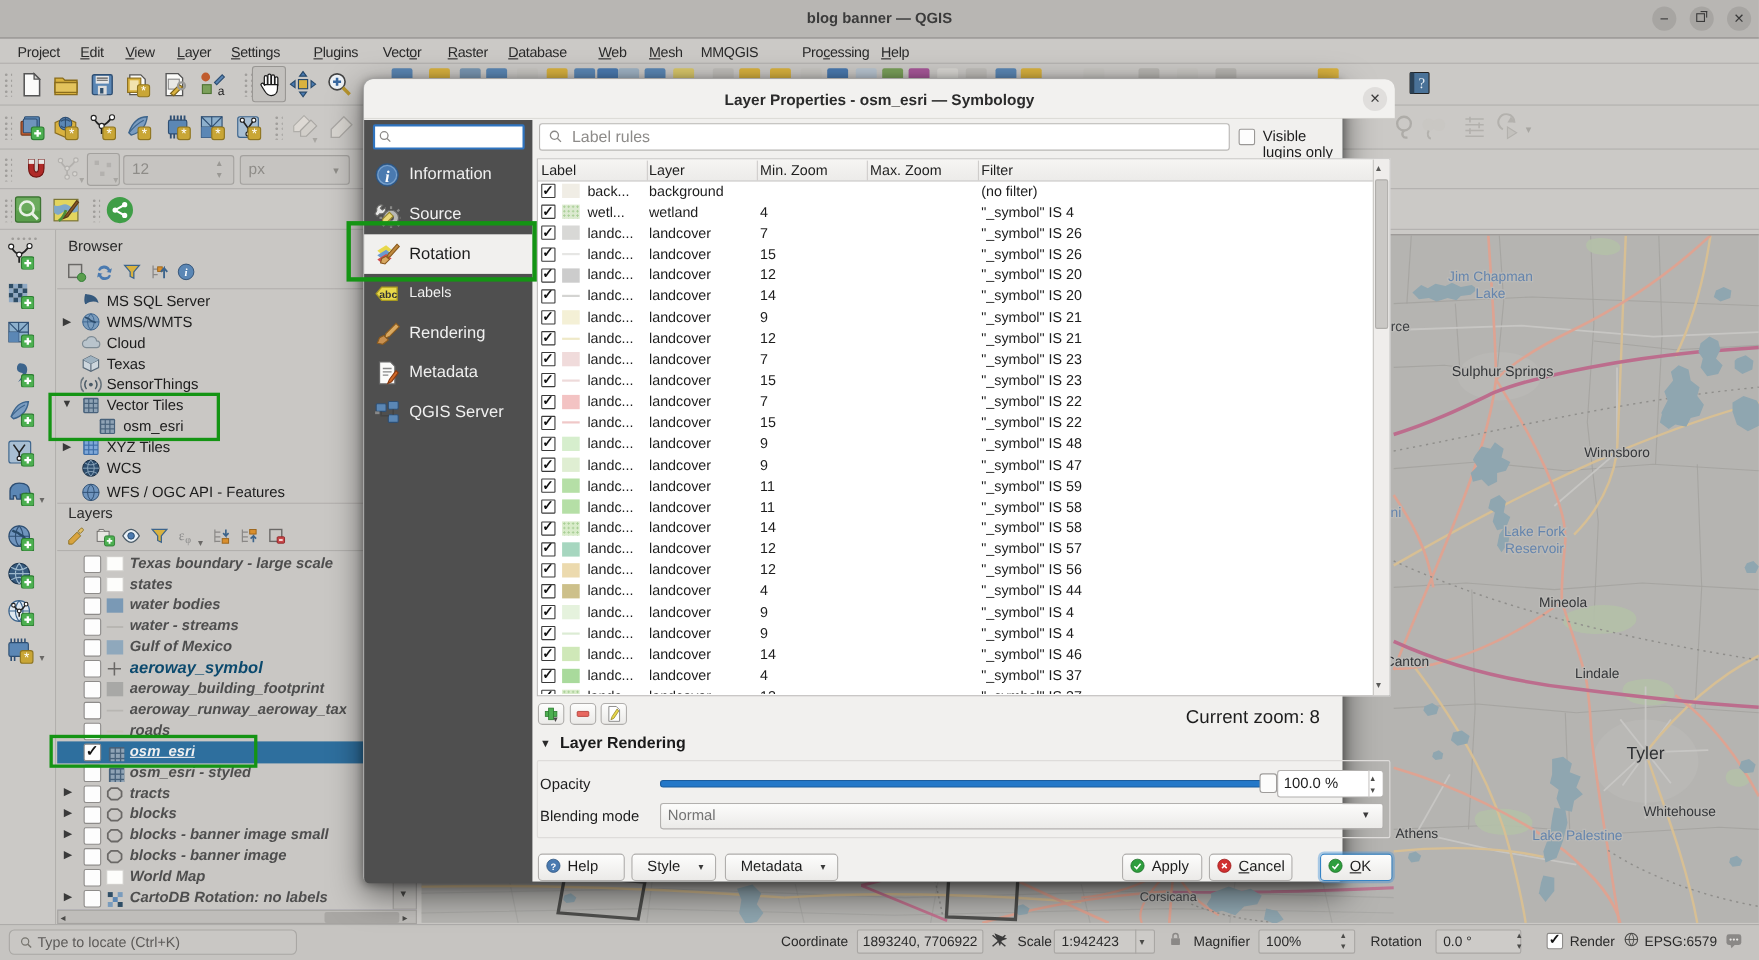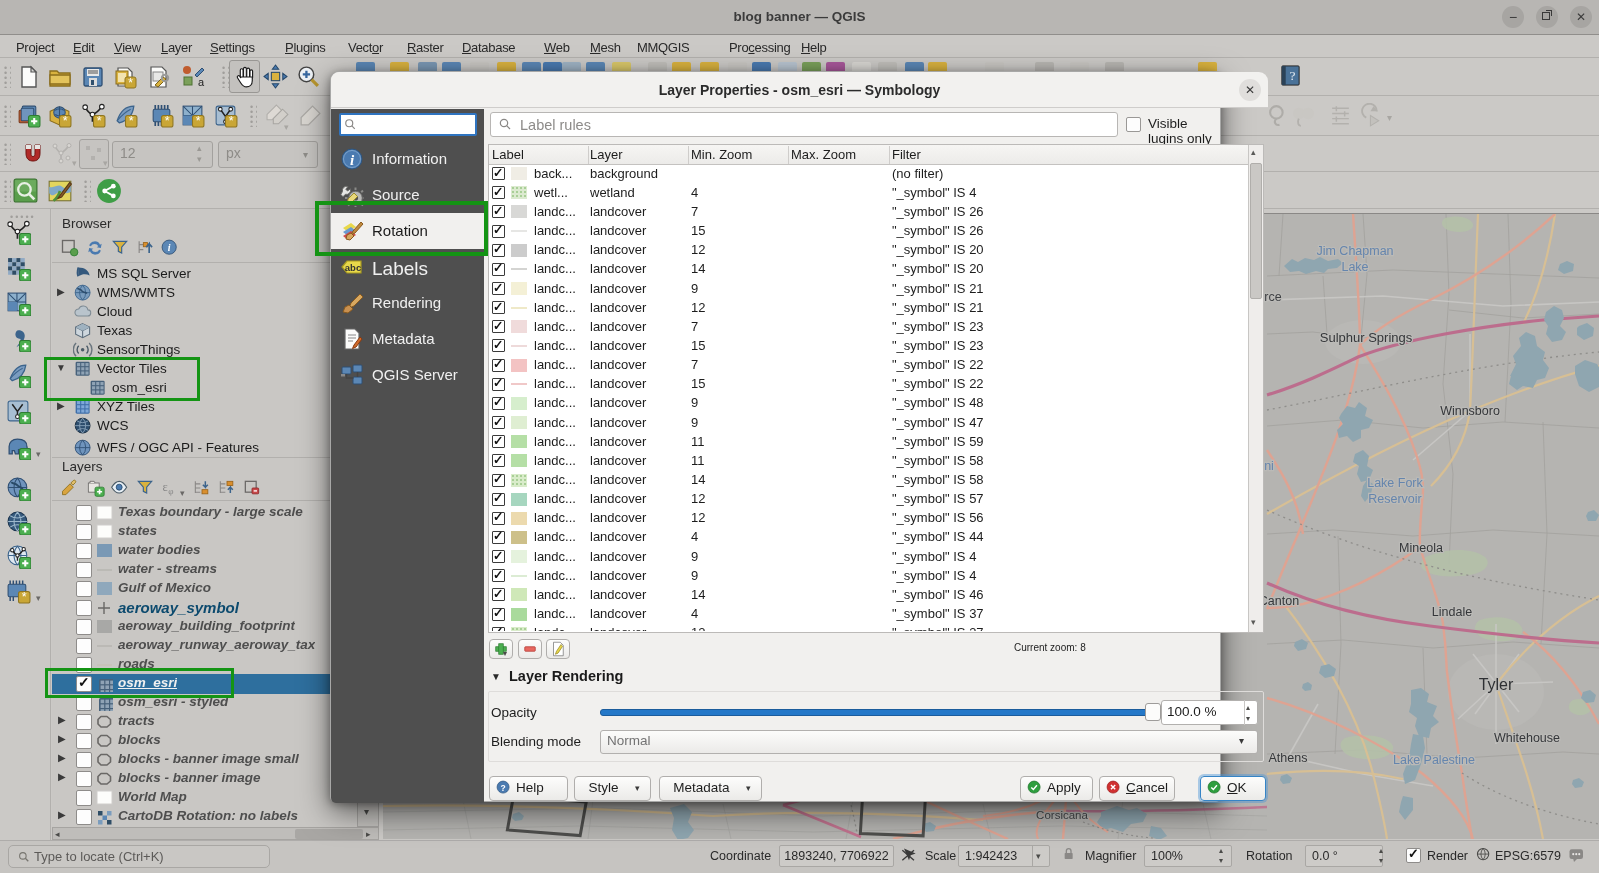--- a/index.html
+++ b/index.html
@@ -805,21 +805,21 @@
       <path d="M3 13 l8 -5 5 4 -8 5 z" fill="#6a9ad0"></path>
       <path d="M3 17 l8 -5 5 4 -8 5 z" fill="#d04a4a"></path>
       <path d="M21 3 l-8 9 -2 4 4 -2 8 -9 z" fill="#c08a3e" stroke="#8a5a1e"></path>
       <path d="M11 14 l3 3 -4 4 -4 -1 1 -4 z" fill="#d8a860" stroke="#8a5a1e"></path>
     </svg>
 <div class="a" style="left:41px;top:150px;font-size:15px;color:#1c1c1c">Rotation</div>
 <svg class="ic" style="left:9px;top:183px;" width="24" height="24" viewBox="0 0 24 24">
       <path d="M2 12 l5 -6 h14 v12 H7 z" fill="#e8d84a" stroke="#a89a20" stroke-width="1.2"></path>
       <text x="13" y="16" font-size="9.5" font-weight="bold" text-anchor="middle" fill="#333">abc</text>
     </svg>
-<div class="a" style="left:41px;top:186px;font-size:19px;color:#f0f0f0">Labels</div>
+<div class="a" style="left:41px;top:186px;font-size:13px;color:#f0f0f0">Labels</div>
 <svg class="ic" style="left:9px;top:219px;" width="24" height="24" viewBox="0 0 24 24">
       <path d="M20 3 l-9 9 -2 5 5 -2 9 -9 z" fill="#d8a860" stroke="#8a5a1e"></path>
       <path d="M9 14 l4 4 -5 4 -5 -1 2 -5 z" fill="#c89050" stroke="#8a5a1e"></path>
     </svg>
 <div class="a" style="left:41px;top:222px;font-size:15px;color:#f0f0f0">Rendering</div>
 <svg class="ic" style="left:9px;top:255px;" width="24" height="24" viewBox="0 0 24 24">
       <path d="M5 2 h10 l4 4 v16 h-14 z" fill="#fbfbfa" stroke="#666" stroke-width="1.2"></path>
       <path d="M8 8 h8 M8 11 h8 M8 14 h5" stroke="#888" stroke-width="1.2"></path>
       <path d="M20 10 l-6 8 -1.5 3.5 3.5 -1.5 6 -8 z" fill="#d06a2a" stroke="#8a3a10"></path>
     </svg>
@@ -1065,21 +1065,21 @@
 <svg class="ic" style="left:190px;top:568px;" width="18" height="18" viewBox="0 0 24 24">
       <rect x="5" y="9" width="14" height="6" rx="1" fill="#e86860" stroke="#b03830"></rect>
     </svg>
 <div class="btn" style="left:215px;top:567px;width:24px;height:20px"></div>
 <svg class="ic" style="left:218px;top:568px;" width="18" height="18" viewBox="0 0 24 24">
       <path d="M6 3 h9 l4 4 v14 h-13 z" fill="#fff" stroke="#777"></path>
       <path d="M16 6 l-6 9 -1.5 4 3.5 -1.5 6 -9 z" fill="#e8d84a" stroke="#9a8a2a"></path>
     </svg>
 <div class="a" style="left:159px;top:573px;width:5px;height:4px"></div>
 <div class="a" style="left:172px;top:577px;color:#4a4a48;font-size:8px">▾</div>
-<div class="a" style="left:683px;top:570px;width:250px;text-align:left;font-size:10px;color:#1d1d1d">Current zoom: 8</div>
+<div class="a" style="left:683px;top:570px;width:250px;text-align:center;font-size:17px;color:#1d1d1d">Current zoom: 8</div>
 <div class="a" style="left:160px;top:599px;color:#2a2a2a;font-size:10px">▼</div>
 <div class="a" style="left:178px;top:596px;font-weight:bold;font-size:14.5px;color:#1a1a1a">Layer Rendering</div>
 <div class="a" style="left:157px;top:619px;width:776px;height:71px;border:1px solid #dedcda;border-radius:2px"></div>
 <div class="a" style="left:160px;top:633px;font-size:13.5px;color:#1d1d1d">Opacity</div>
 <div class="a" style="left:269px;top:637px;width:558px;height:7px;background:#2478c8;border-radius:3px;border:1px solid #1b5c9c"></div>
 <div class="a" style="left:814px;top:631px;width:16px;height:18px;background:#fcfcfb;border:1px solid #9e9c9a;border-radius:3px"></div>
 <div class="a" style="left:830px;top:628px;width:97px;height:25px;background:#fff;border:1px solid #b2b0ae;border-radius:3px"></div>
 <div class="a" style="left:836px;top:632px;font-size:13.5px;color:#1d1d1d">100.0 %</div>
 <div class="a" style="left:913px;top:628px;width:14px;height:25px;border-left:1px solid #c8c6c4"></div>
 <div class="a" style="left:915px;top:630px;color:#4c4c4a;font-size:8px;line-height:11px">▴<br>▾</div>

